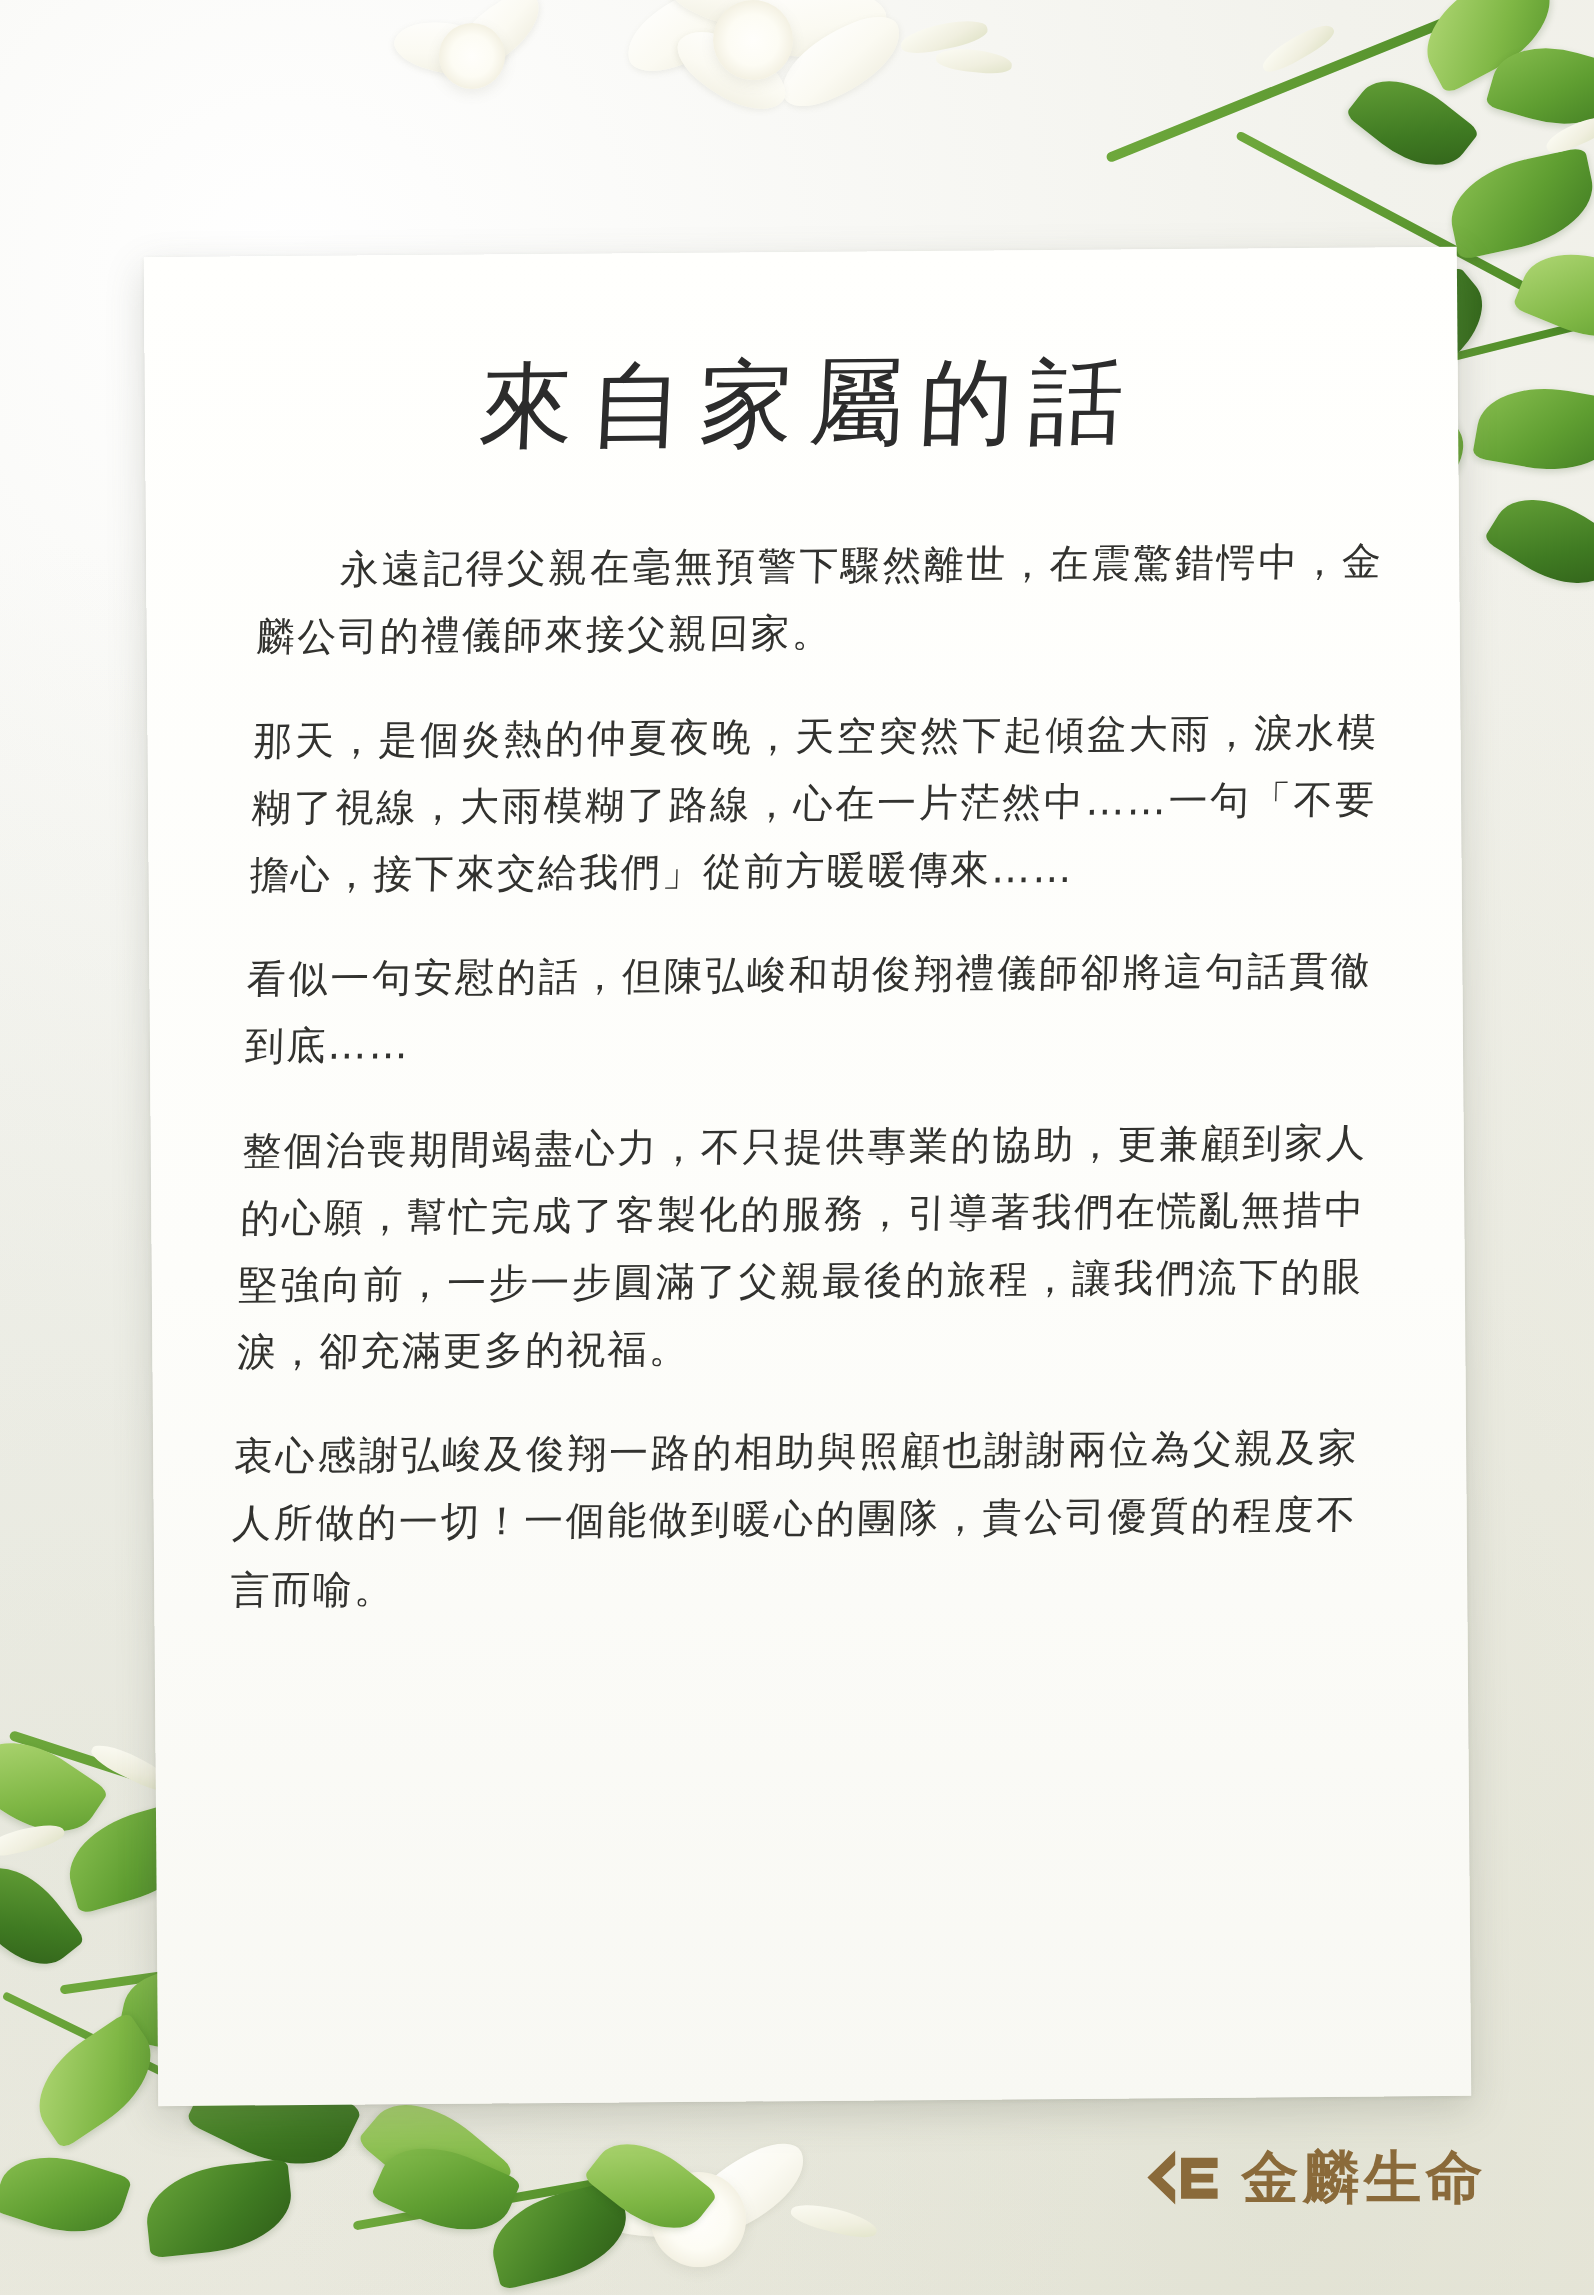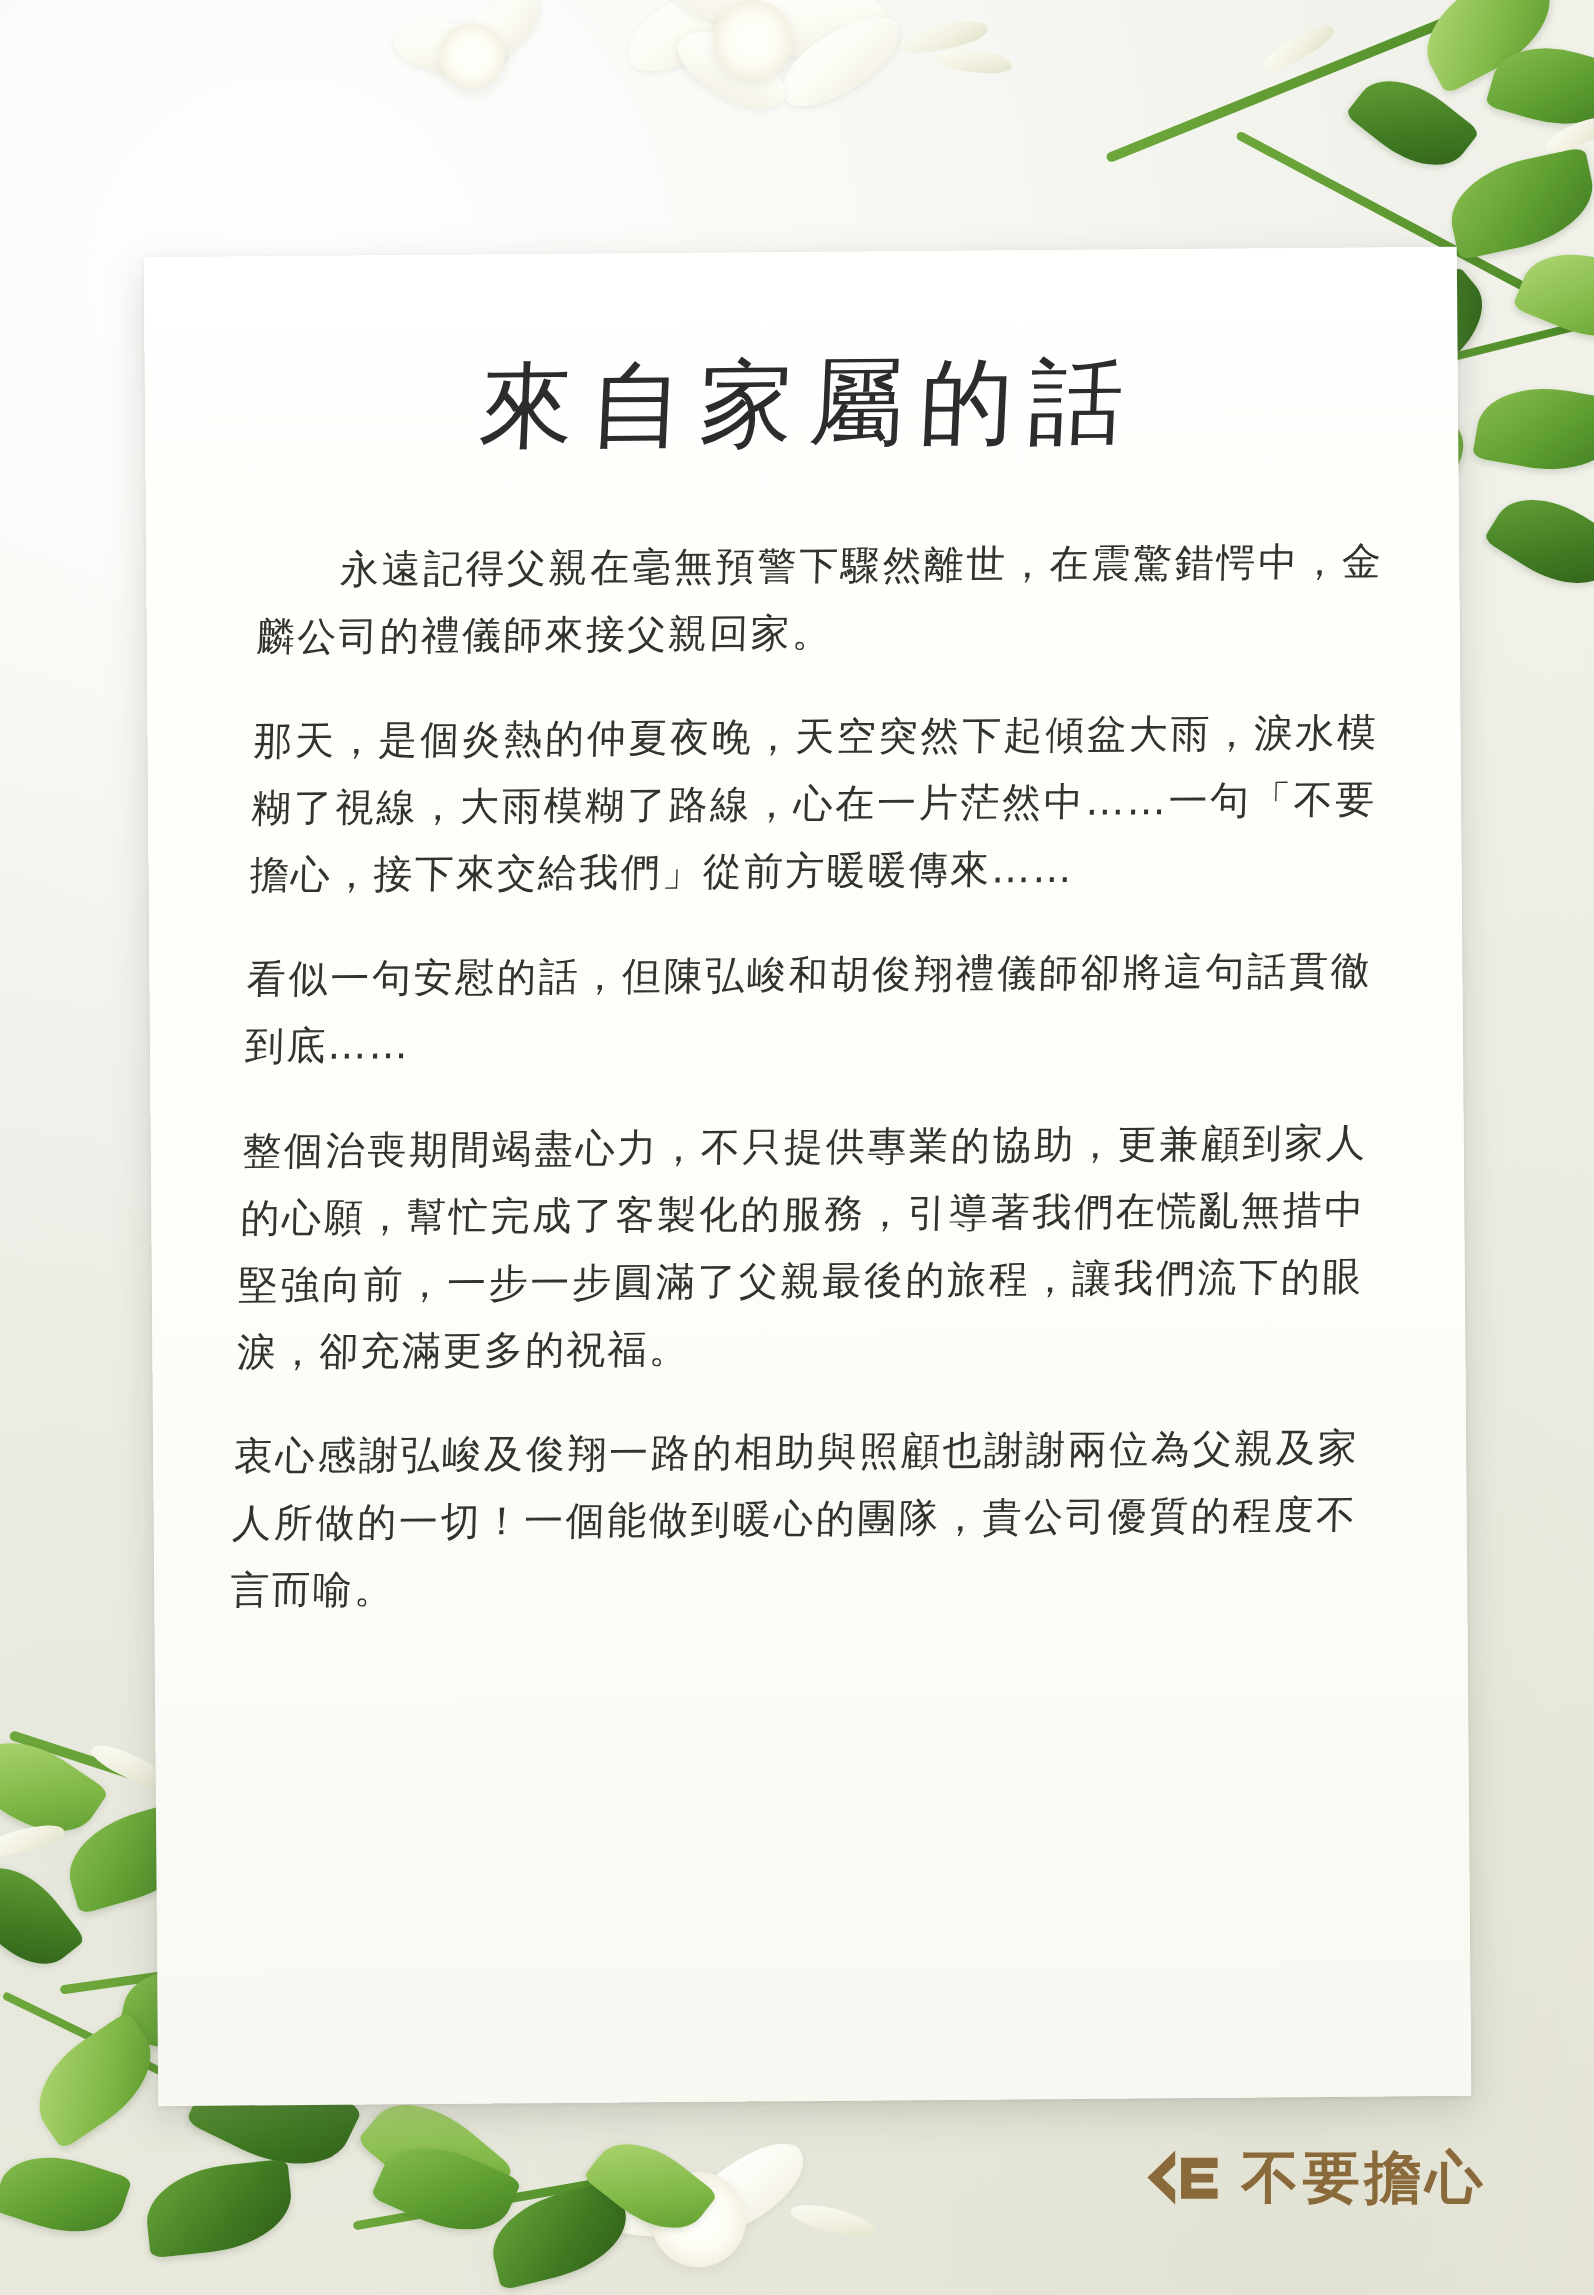--- a/index.html
+++ b/index.html
@@ -247,17 +247,17 @@
       </div>
 
     </div>
   </div>
 
   <div class="brand">
     <svg class="brand-mark" viewBox="0 0 108 86" aria-hidden="true">
       <path d="M6 43 L44 6 L44 26 L26 43 L44 60 L44 80 Z" fill="#8a6a3a"></path>
       <path d="M52 16 L102 16 L102 30 L66 30 L66 38 L96 38 L96 50 L66 50 L66 58 L102 58 L102 72 L52 72 Z" fill="#8a6a3a"></path>
     </svg>
-    <span class="brand-name">不要擔心</span>
+    <span class="brand-name">金麟生命</span>
   </div>
 
 </div>
 
 
 </body></html>

